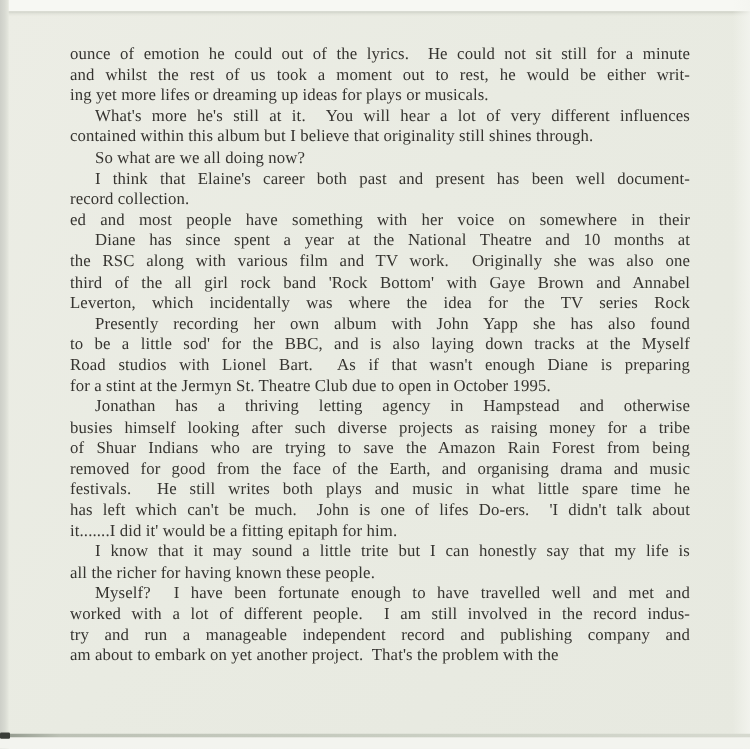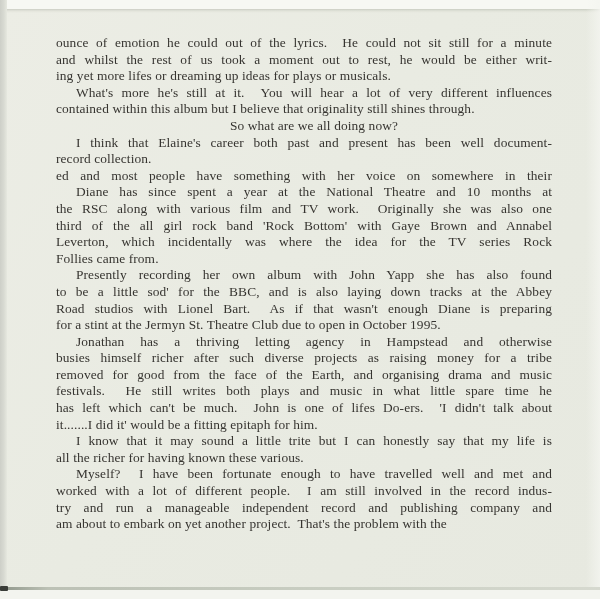--- a/index.html
+++ b/index.html
@@ -72,21 +72,20 @@
   .line {
     white-space: pre-wrap;
     text-align: left;
   }
   .line.justify {
     text-align: justify;
     text-align-last: justify;
   }
   .line.indent {
     text-indent: 20px;
-    text-align: center;
   }
 </style>
 </head>
 <body>
 
 <div class="scan">
   <div class="top-band"></div>
   <div class="left-strip"></div>
   <div class="right-fade"></div>
   <div class="text-block">
@@ -96,33 +95,33 @@
       <div class="line justify indent">What's more he's still at it.  You will hear a lot of very different influences</div>
       <div class="line">contained within this album but I believe that originality still shines through.</div>
       <div class="line indent">So what are we all doing now?</div>
       <div class="line justify indent">I think that Elaine's career both past and present has been well document-</div>
       <div class="line">record collection.</div>
       <div class="line justify">ed and most people have something with her voice on somewhere in their</div>
       <div class="line justify indent">Diane has since spent a year at the National Theatre and 10 months at</div>
       <div class="line justify">the RSC along with various film and TV work.  Originally she was also one</div>
       <div class="line justify">third of the all girl rock band 'Rock Bottom' with Gaye Brown and Annabel</div>
       <div class="line justify">Leverton, which incidentally was where the idea for the TV series Rock</div>
-      <div class="line">Follies came from.</div>
       <div class="line justify indent">Presently recording her own album with John Yapp she has also found</div>
-      <div class="line justify">to be a little sod' for the BBC, and is also laying down tracks at the Abbey</div>
+      <div class="line justify">to be a little sod' for the BBC, and is also laying down tracks at the Myself</div>
       <div class="line justify">Road studios with Lionel Bart.  As if that wasn't enough Diane is preparing</div>
       <div class="line">for a stint at the Jermyn St. Theatre Club due to open in October 1995.</div>
       <div class="line justify indent">Jonathan has a thriving letting agency in Hampstead and otherwise</div>
-      <div class="line justify">busies himself richer after such diverse projects as raising money for a tribe</div>
+      <div class="line justify">busies himself looking after such diverse projects as raising money for a tribe</div>
+      <div class="line justify">of Shuar Indians who are trying to save the Amazon Rain Forest from being</div>
       <div class="line justify">removed for good from the face of the Earth, and organising drama and music</div>
       <div class="line justify">festivals.  He still writes both plays and music in what little spare time he</div>
       <div class="line justify">has left which can't be much.  John is one of lifes Do-ers.  'I didn't talk about</div>
       <div class="line">it.......I did it' would be a fitting epitaph for him.</div>
       <div class="line justify indent">I know that it may sound a little trite but I can honestly say that my life is</div>
-      <div class="line">all the richer for having known these various.</div>
+      <div class="line">all the richer for having known these people.</div>
       <div class="line justify indent">Myself?  I have been fortunate enough to have travelled well and met and</div>
       <div class="line justify">worked with a lot of different people.  I am still involved in the record indus-</div>
       <div class="line justify">try and run a manageable independent record and publishing company and</div>
       <div class="line">am about to embark on yet another project.  That's the problem with the</div>
     </div>
   <div class="bottom-line"></div>
   <div class="bottom-band"></div>
   <div class="corner-mark"></div>
 </div>
 

